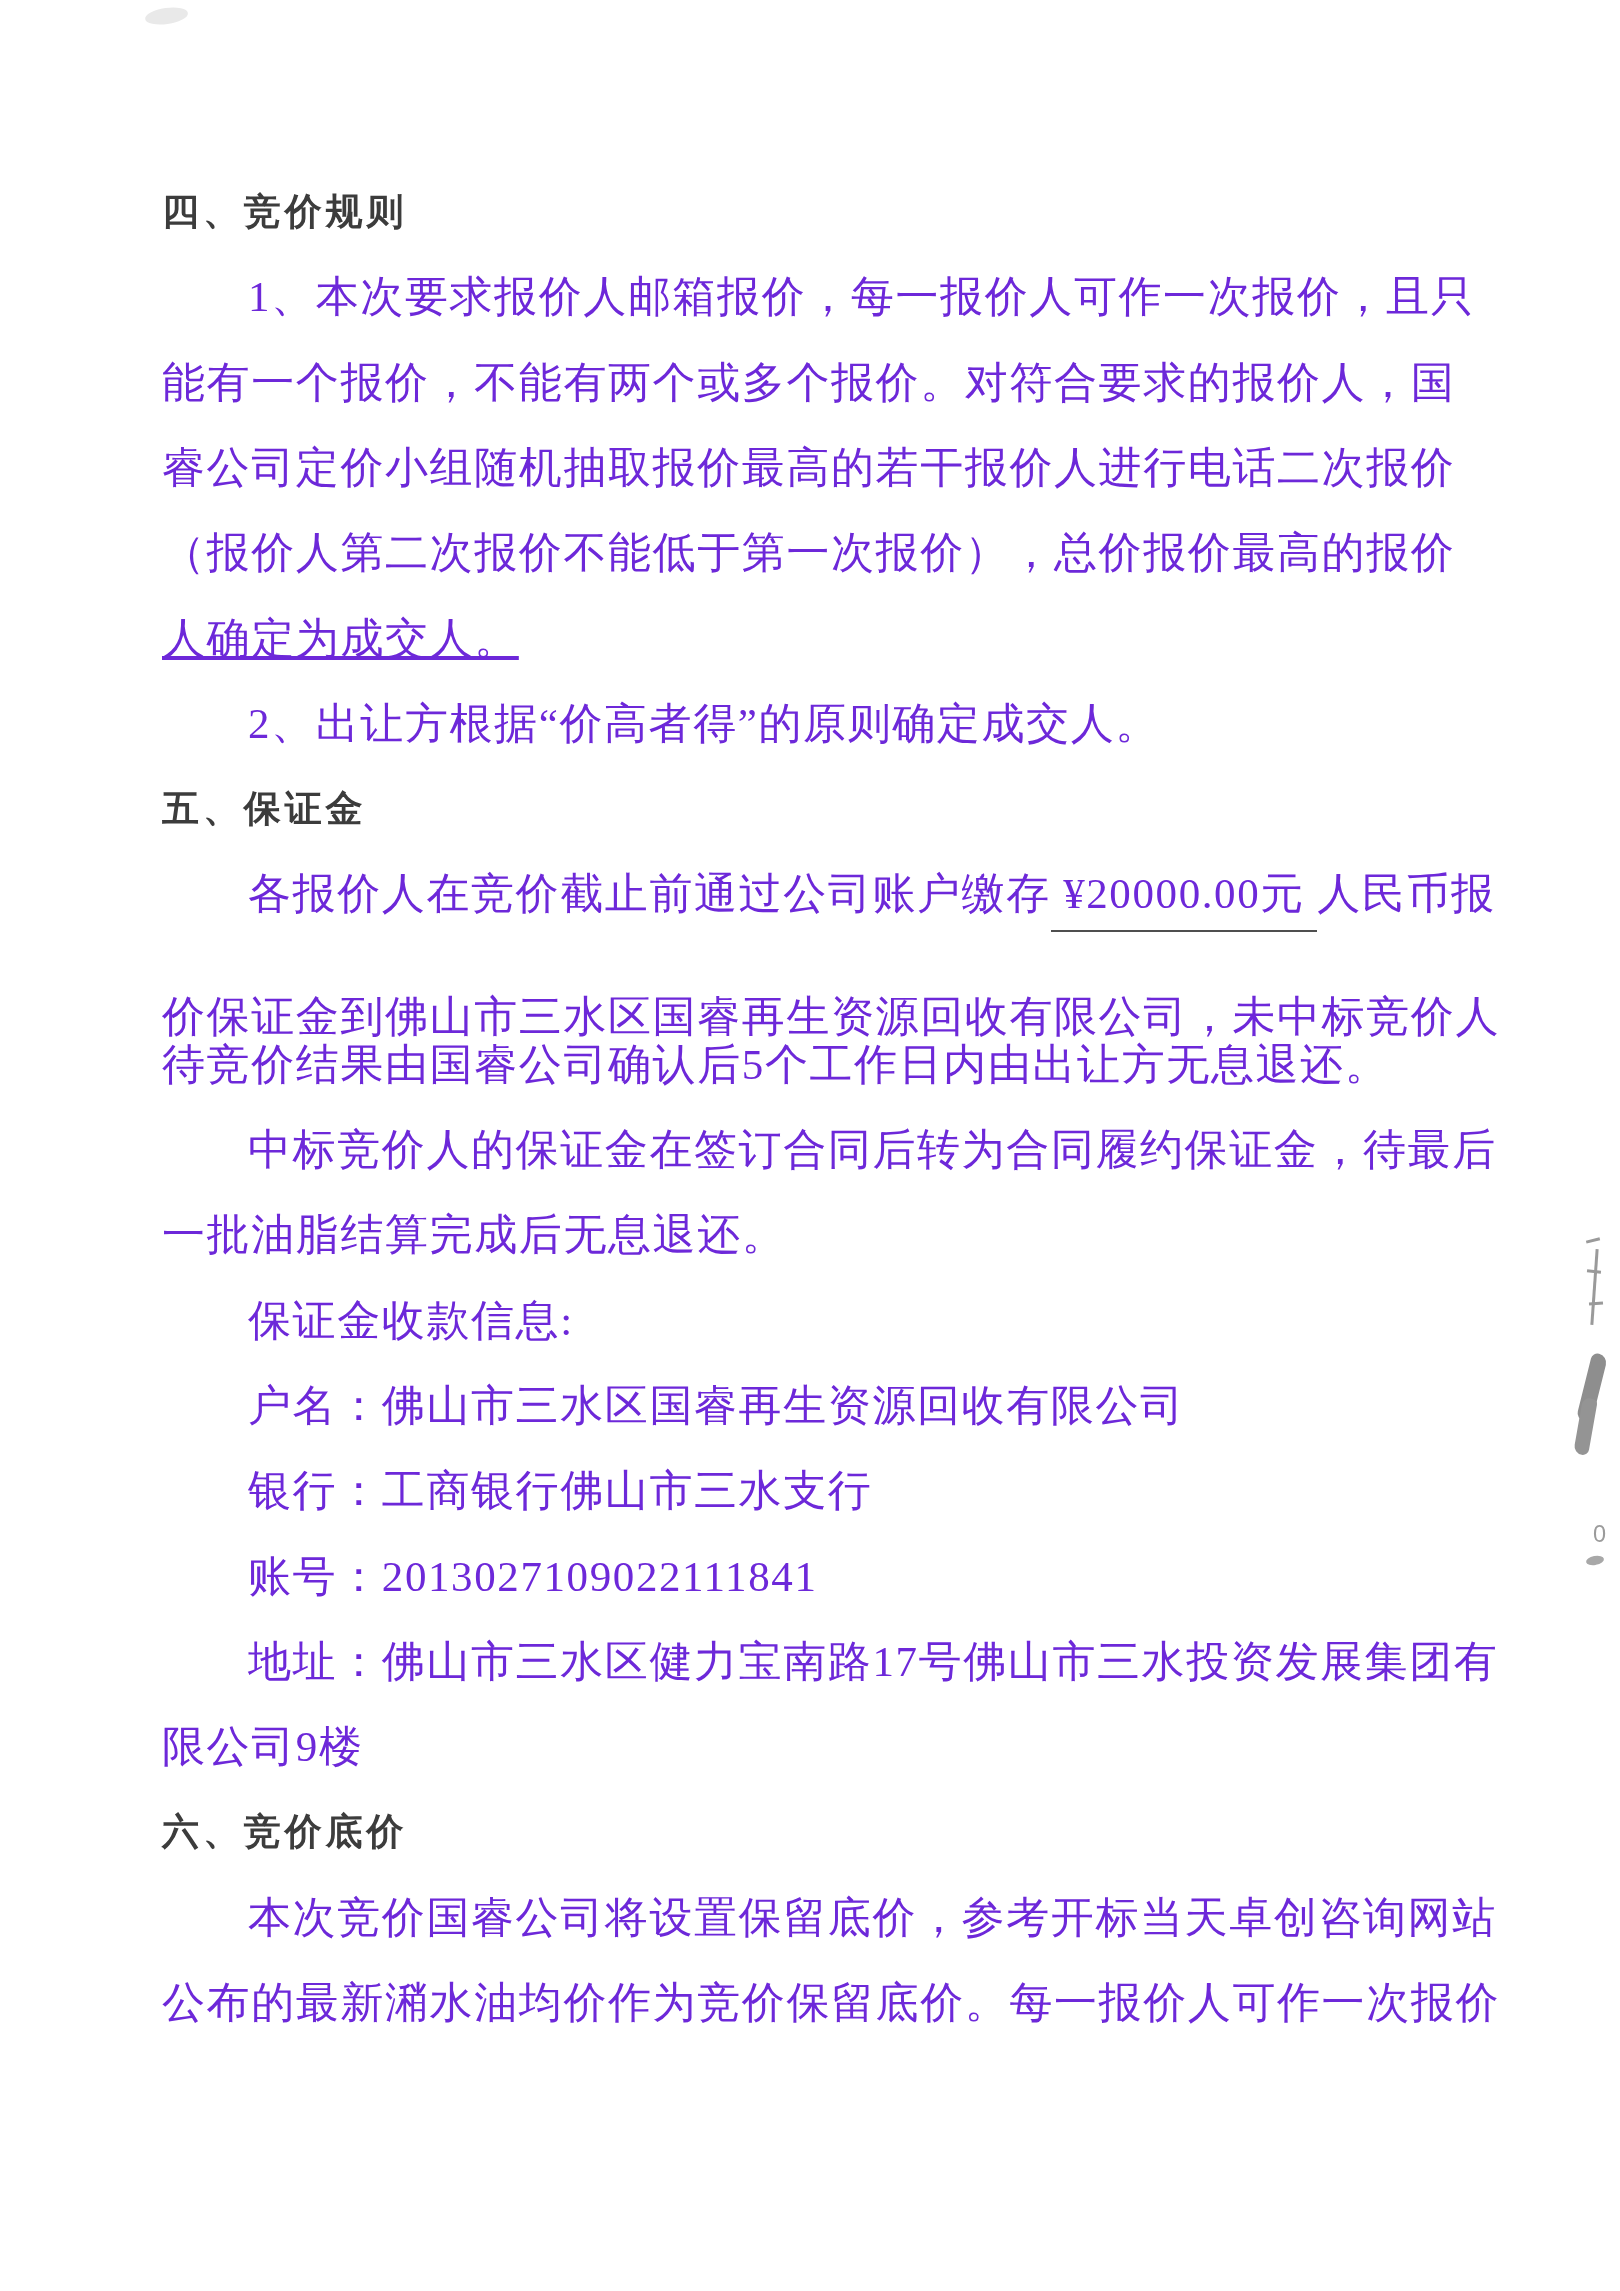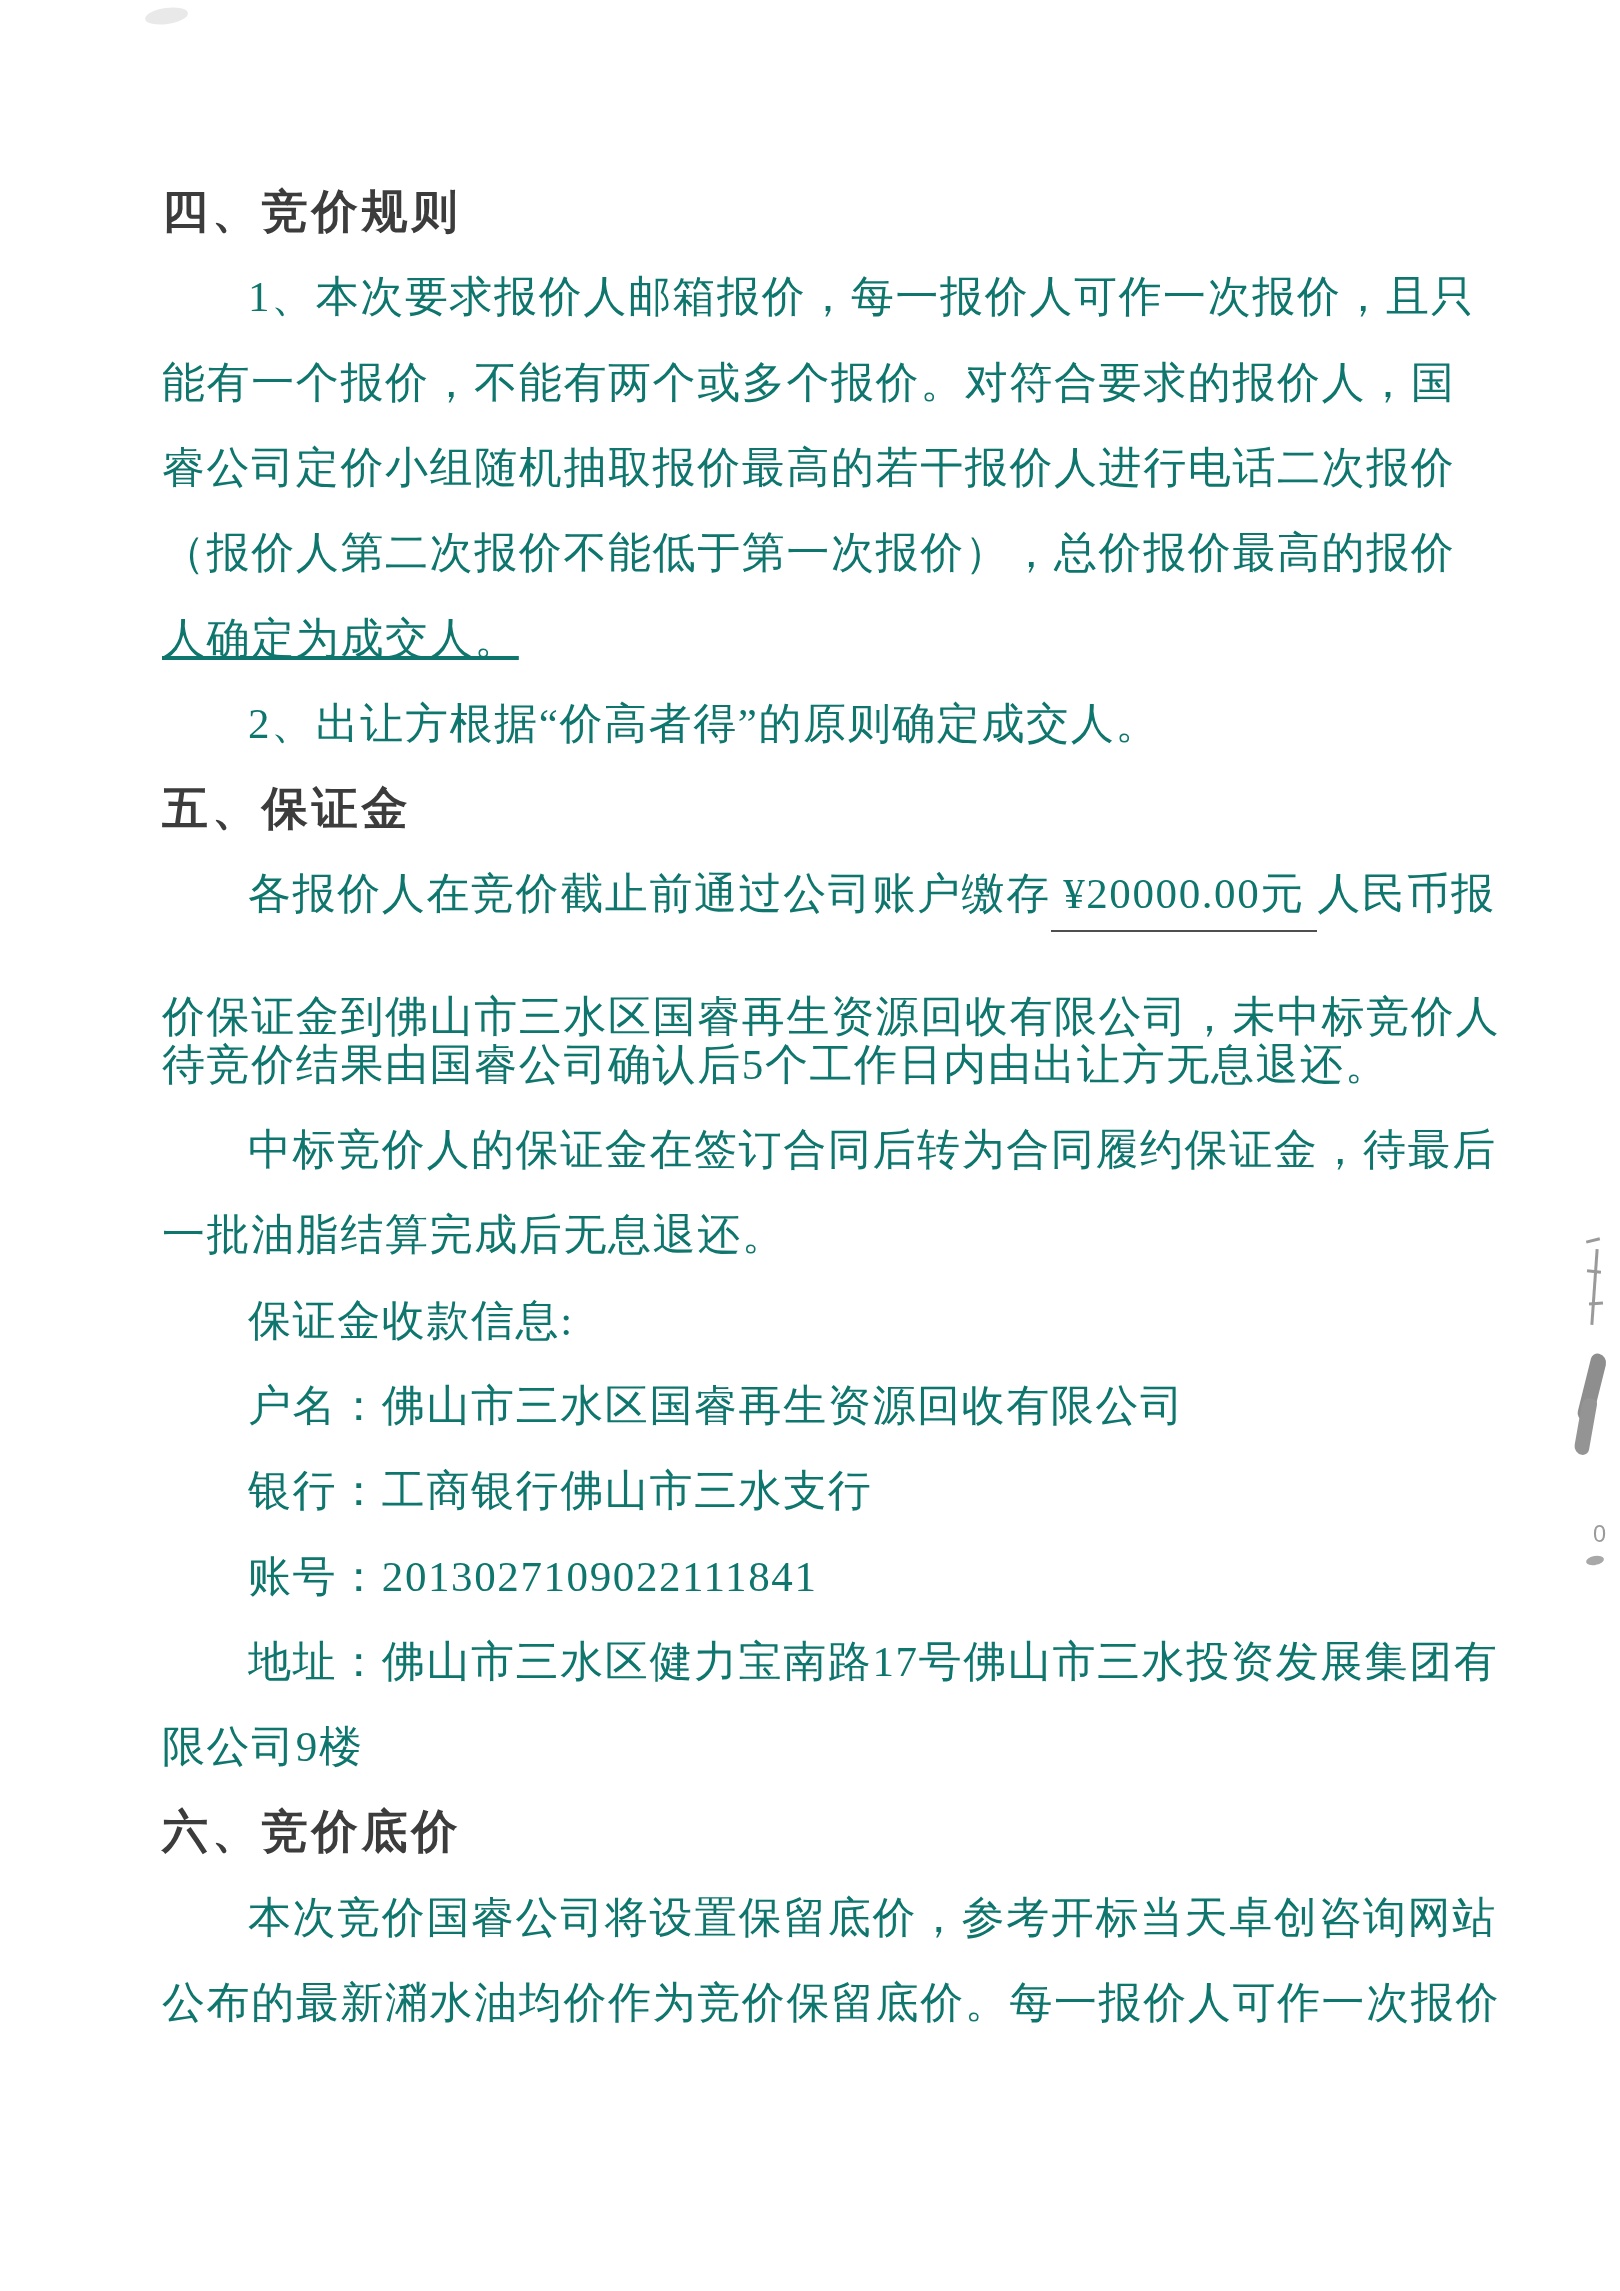--- a/index.html
+++ b/index.html
@@ -15,29 +15,29 @@
     position: absolute;
     inset: 0;
   }
   .line {
     position: absolute;
     left: 162px;
     white-space: nowrap;
     font-size: 43px;
     line-height: 47px;
     letter-spacing: 1.6px;
-    color: #0f766e;
+    color: #6d28d9;
     font-family: "Liberation Serif", "DejaVu Serif", serif;
   }
   .line.pi { left: 248px; }
   .line.h {
     left: 162px;
     font-family: "Liberation Sans", "DejaVu Sans", sans-serif;
     font-weight: 700;
-    font-size: 46px;
+    font-size: 37px;
     letter-spacing: 3.9px;
     color: #3c3c3c;
   }
   .underlined {
     border-bottom: 2.9px solid #4f4f4f;
     padding-bottom: 13px;
   }
   
   .artifact { position: absolute; pointer-events: none; }
   #top-smudge {

